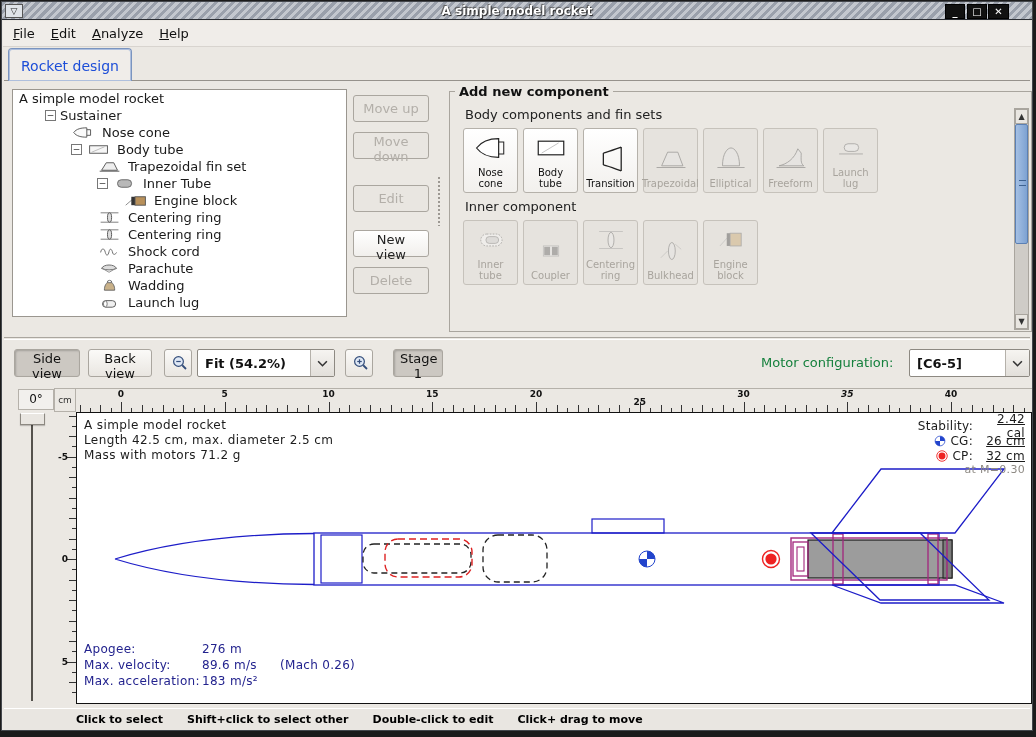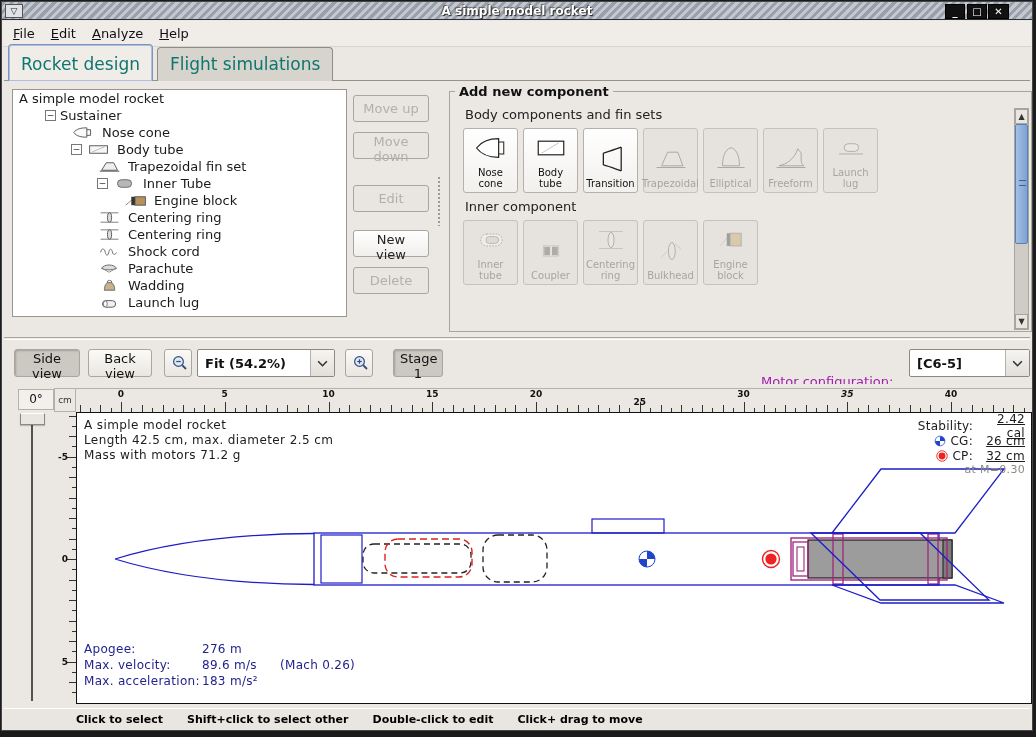--- a/index.html
+++ b/index.html
@@ -15,22 +15,22 @@
   .sysicon{position:absolute;left:3px;top:2px;width:18px;height:14px;background:#dfe3e8;border:1px solid #555;
     font-size:9px;line-height:12px;text-align:center;color:#222;}
   .winbtn{position:absolute;top:2px;width:20px;height:15px;background:#111;color:#fff;border:1px solid #000;
     font-size:10px;line-height:13px;text-align:center;font-weight:bold;}
   
   .menubar{position:absolute;left:1px;top:19px;right:1px;height:26px;background:#f0ede9;border-bottom:1px solid #d8d4cf;
     display:flex;align-items:center;padding-left:10px;font-size:13px;color:#111;}
   .menu-item{margin-right:16px;cursor:default;}
   
   .tabbar{position:absolute;left:6px;top:46px;height:33px;display:flex;align-items:flex-end;z-index:3;}
-  .tab{padding:6px 12px 7px;border:1px solid #908c85;border-bottom:none;background:#d7d3cd;margin-right:4px;
-    border-radius:4px 4px 0 0;font-size:17px;color:#0f766e;}
+  .tab{padding:6px 12px 7px;border:1px solid #908c85;border-bottom:none;background:#d7d3cd;margin-right:13px;
+    border-radius:4px 4px 0 0;font-size:14px;color:#1d4ed8;}
   .tab.sel{background:#f0ede9;border-color:#7a94bf;box-shadow:0 0 0 1px #aebfdd inset;padding-top:9px;}
   .content{position:absolute;left:2px;top:78px;right:2px;height:256px;background:#ebe8e3;border-top:1px solid #96928c;}
   
   .treepanel{position:absolute;left:8px;top:8px;width:335px;height:228px;background:#fff;border:1px solid #9a968f;
     overflow:hidden;font-size:13px;color:#1a1a1a;}
   .trow{height:17px;display:flex;align-items:center;white-space:nowrap;}
   .exp{width:11px;height:11px;border:1px solid #777;background:#fff;font-size:9px;line-height:9px;text-align:center;
     color:#333;margin-right:4px;flex:0 0 auto;}
   .ticon{width:26px;height:15px;margin-right:5px;flex:0 0 auto;}
   
@@ -68,21 +68,21 @@
   .hsep{position:absolute;left:2px;top:335px;right:2px;height:3px;border-top:1px solid #aaa69f;border-bottom:1px solid #fff;}
   .toolbar{position:absolute;left:2px;top:340px;right:2px;height:42px;background:#ebe8e3;}
   .tbtn{position:absolute;top:7px;height:28px;border:1px solid #aaa69f;border-radius:3px;
     background:linear-gradient(#fbfaf8,#e9e6e1);font-size:13px;color:#111;font-family:inherit;}
   .tbtn.pressed{background:#ccc8c2;box-shadow:inset 1px 1px 2px #00000033;}
   .combo{position:absolute;top:7px;height:28px;border:1px solid #8d8982;border-radius:2px;background:#fff;
     font-size:13px;color:#111;display:flex;align-items:center;}
   .combo .ctext{flex:1;padding-left:7px;white-space:nowrap;font-weight:bold;}
   .combo .carrow{width:24px;height:100%;border-left:1px solid #b5b1aa;background:linear-gradient(#f6f4f1,#e2dfda);
     display:flex;align-items:center;justify-content:center;}
-  .mclabel{position:absolute;top:13px;left:757px;font-size:13px;color:#a21caf;margin-top:19px;}
+  .mclabel{position:absolute;top:13px;left:757px;font-size:13px;color:#15803d;}
   
   .figure{position:absolute;left:2px;top:382px;right:2px;height:324px;background:#ebe8e3;}
   .degbox{position:absolute;left:14px;top:5px;width:36px;height:21px;border:1px solid #b5b1aa;background:#f2f0ed;
     font-size:12px;text-align:center;line-height:19px;color:#111;}
   .slider-track{position:absolute;left:27px;top:36px;width:2px;height:281px;background:#55524d;}
   .slider-handle{position:absolute;left:16px;top:29px;width:25px;height:12px;background:#e9e6e1;
     border:1px solid #8d8982;border-top-color:#fff;box-shadow:0 1px 1px #0003;}
   .cmcell{position:absolute;left:50px;top:4px;width:22px;height:24px;border:1px solid #b5b1aa;background:#ebe8e3;
     font-size:9px;color:#333;text-align:center;line-height:22px;}
   .hruler{position:absolute;left:72px;top:4px;width:956px;height:24px;border-top:1px solid #b5b1aa;}
@@ -243,21 +243,20 @@
   </div>
 
   <div class="menubar" id="menubar">
       <span class="menu-item"><u>F</u>ile</span>
       <span class="menu-item"><u>E</u>dit</span>
       <span class="menu-item"><u>A</u>nalyze</span>
       <span class="menu-item"><u>H</u>elp</span>
     </div>
   <div class="tabbar" id="tabbar">
       <div class="tab sel">Rocket design</div>
-      <div class="tab">Flight simulations</div>
     </div>
 
   <div class="content">
     <div class="treepanel" id="tree">
         <div class="trow" style="padding-left: 6px;">
           <span>A simple model rocket</span>
         </div>
         <div class="trow" style="padding-left: 32px;">
           <span class="exp">−</span>
           <span>Sustainer</span>

